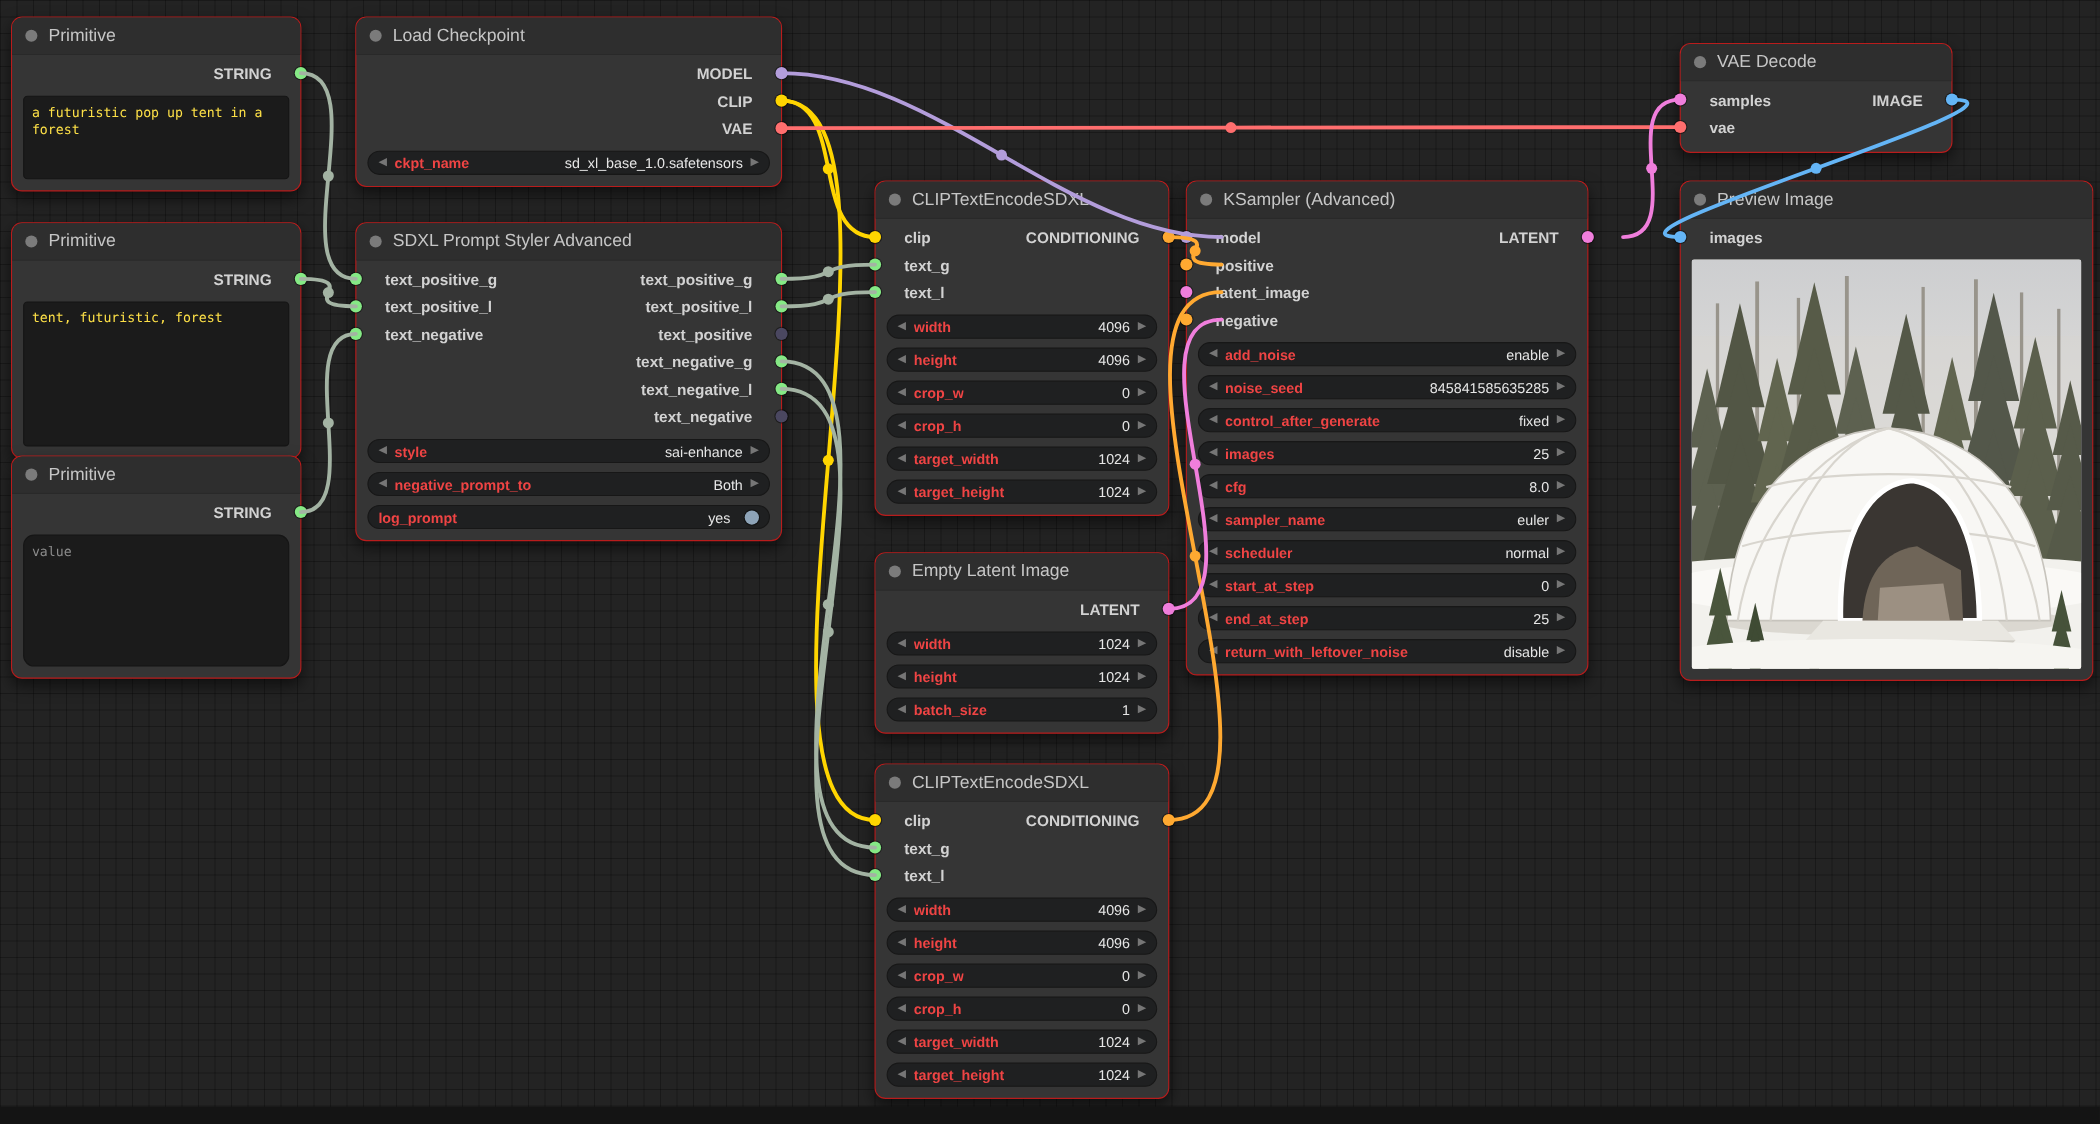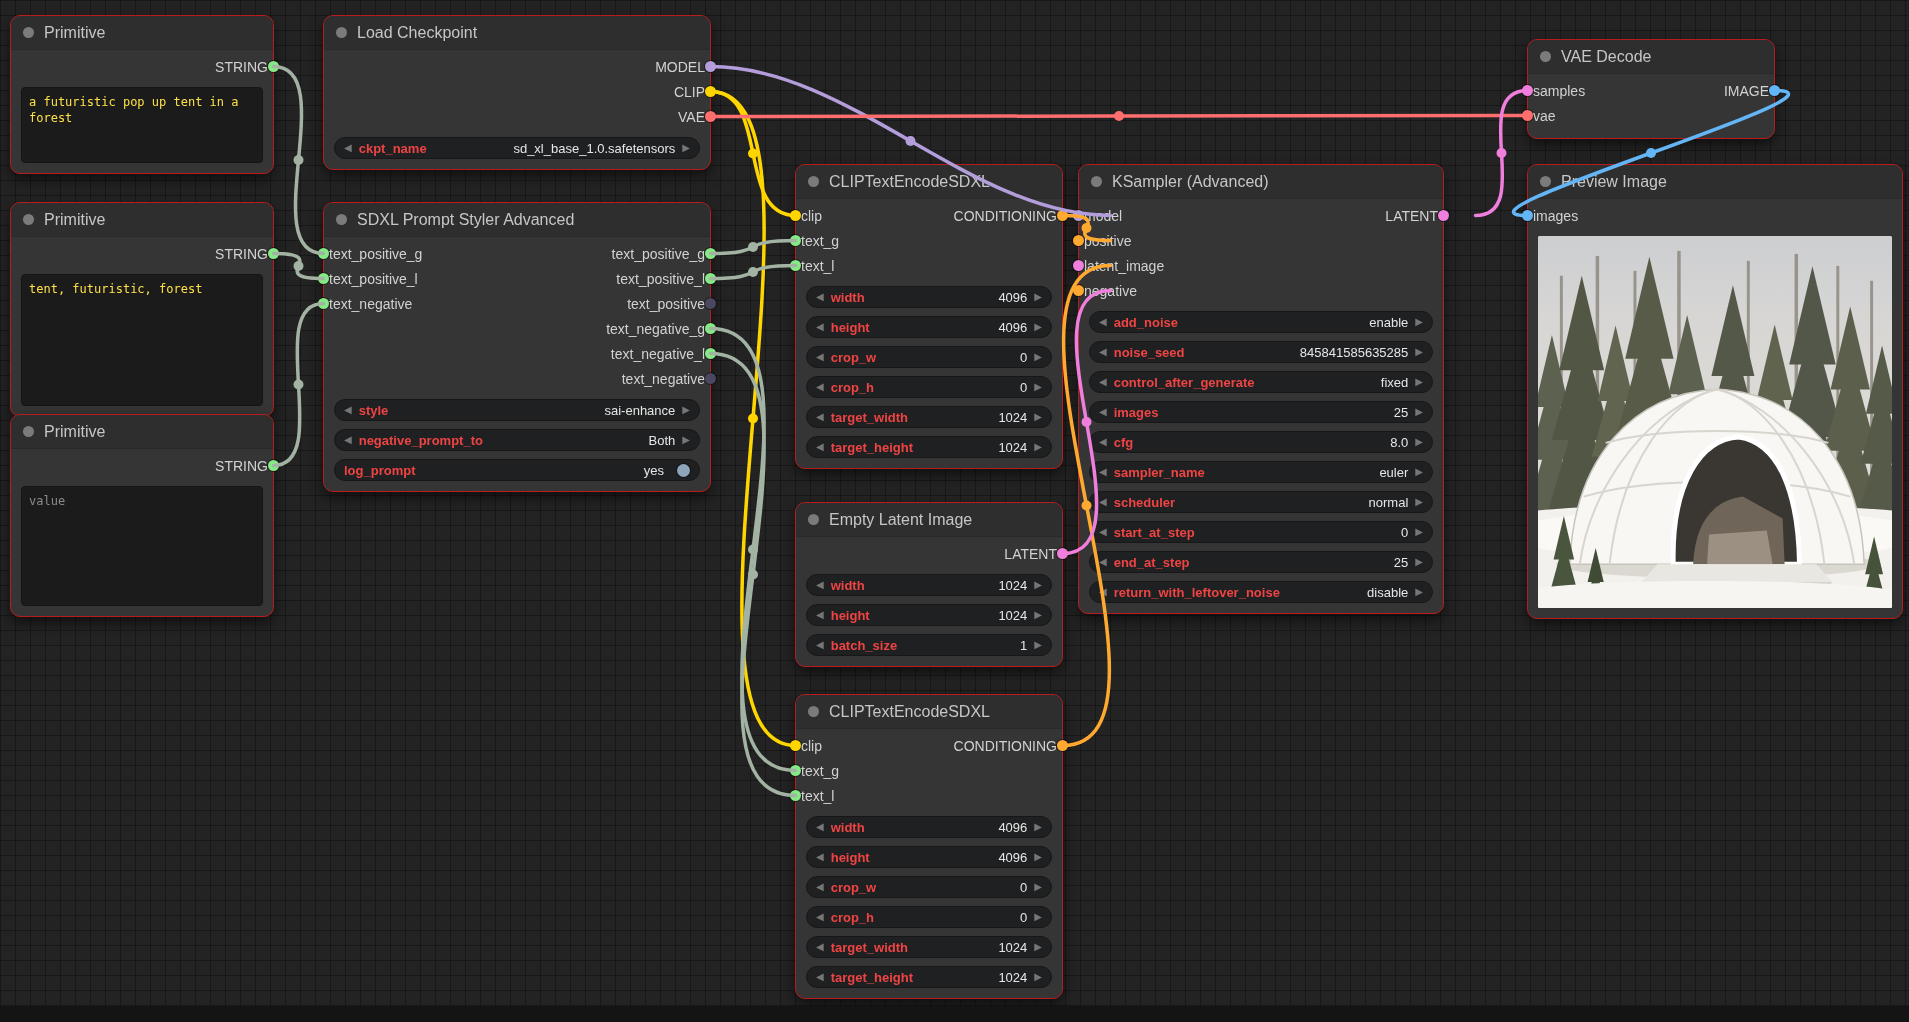--- a/index.html
+++ b/index.html
@@ -23,21 +23,21 @@
   }
   .title{
     height:34px;display:flex;align-items:center;gap:10px;
     padding:0 12px;background:#2e2e2e;border-radius:9px 9px 0 0;
     color:#c6c6c6;font-size:16px;border-bottom:1px solid #292929;
     white-space:nowrap;overflow:hidden;
   }
   .titledot{width:11px;height:11px;border-radius:50%;background:#7b7b7b;flex:none;}
   .nbody{padding:4px 0 10px;}
   .row{height:25px;display:flex;align-items:center;justify-content:space-between;padding:0 10px;color:#d2d2d2;font-size:14px;}
-  .pin{display:flex;align-items:center;gap:0;min-width:0;}
+  .pin{display:flex;align-items:center;gap:21px;min-width:0;font-weight:bold;}
   .pin.out{flex-direction:row-reverse;margin-left:auto;}
   .dot{width:11px;height:11px;border-radius:50%;background:#888;flex:none;box-shadow:0 0 0 1px rgba(0,0,0,.45);}
   .pin.in .dot{margin-left:-16px;}
   .pin.out .dot{margin-right:-16px;}
   .widget{
     height:22px;margin:8px 10px 0;background:#1f2021;border:1px solid #171717;
     border-radius:11px;display:flex;align-items:center;padding:0 9px;
     font-size:13px;color:#b8b8b8;gap:7px;white-space:nowrap;
   }
   .widget .arr{color:#767676;font-size:10px;line-height:1;flex:none;}
@@ -130,21 +130,21 @@
     <span class="titledot" style="background-color: rgb(123, 123, 123);"></span>
     <span>Primitive</span>
   </div>
   <div class="nbody">
     <div class="row">
       <span class="pin out">
         <span class="dot" style="background-color: rgb(133, 233, 133);"></span>
         <span>STRING</span>
       </span>
     </div>
-    <div class="textwidget dim" style="height:120px;">value</div>
+    <div class="textwidget dim" style="height:120px;border-radius:10px;">value</div>
   </div>
 </div>
 
 <div class="node" style="left:323px;top:15px;width:388px;">
   <div class="title">
     <span class="titledot" style="background-color: rgb(123, 123, 123);"></span>
     <span>Load Checkpoint</span>
   </div>
   <div class="nbody">
     <div class="row">

